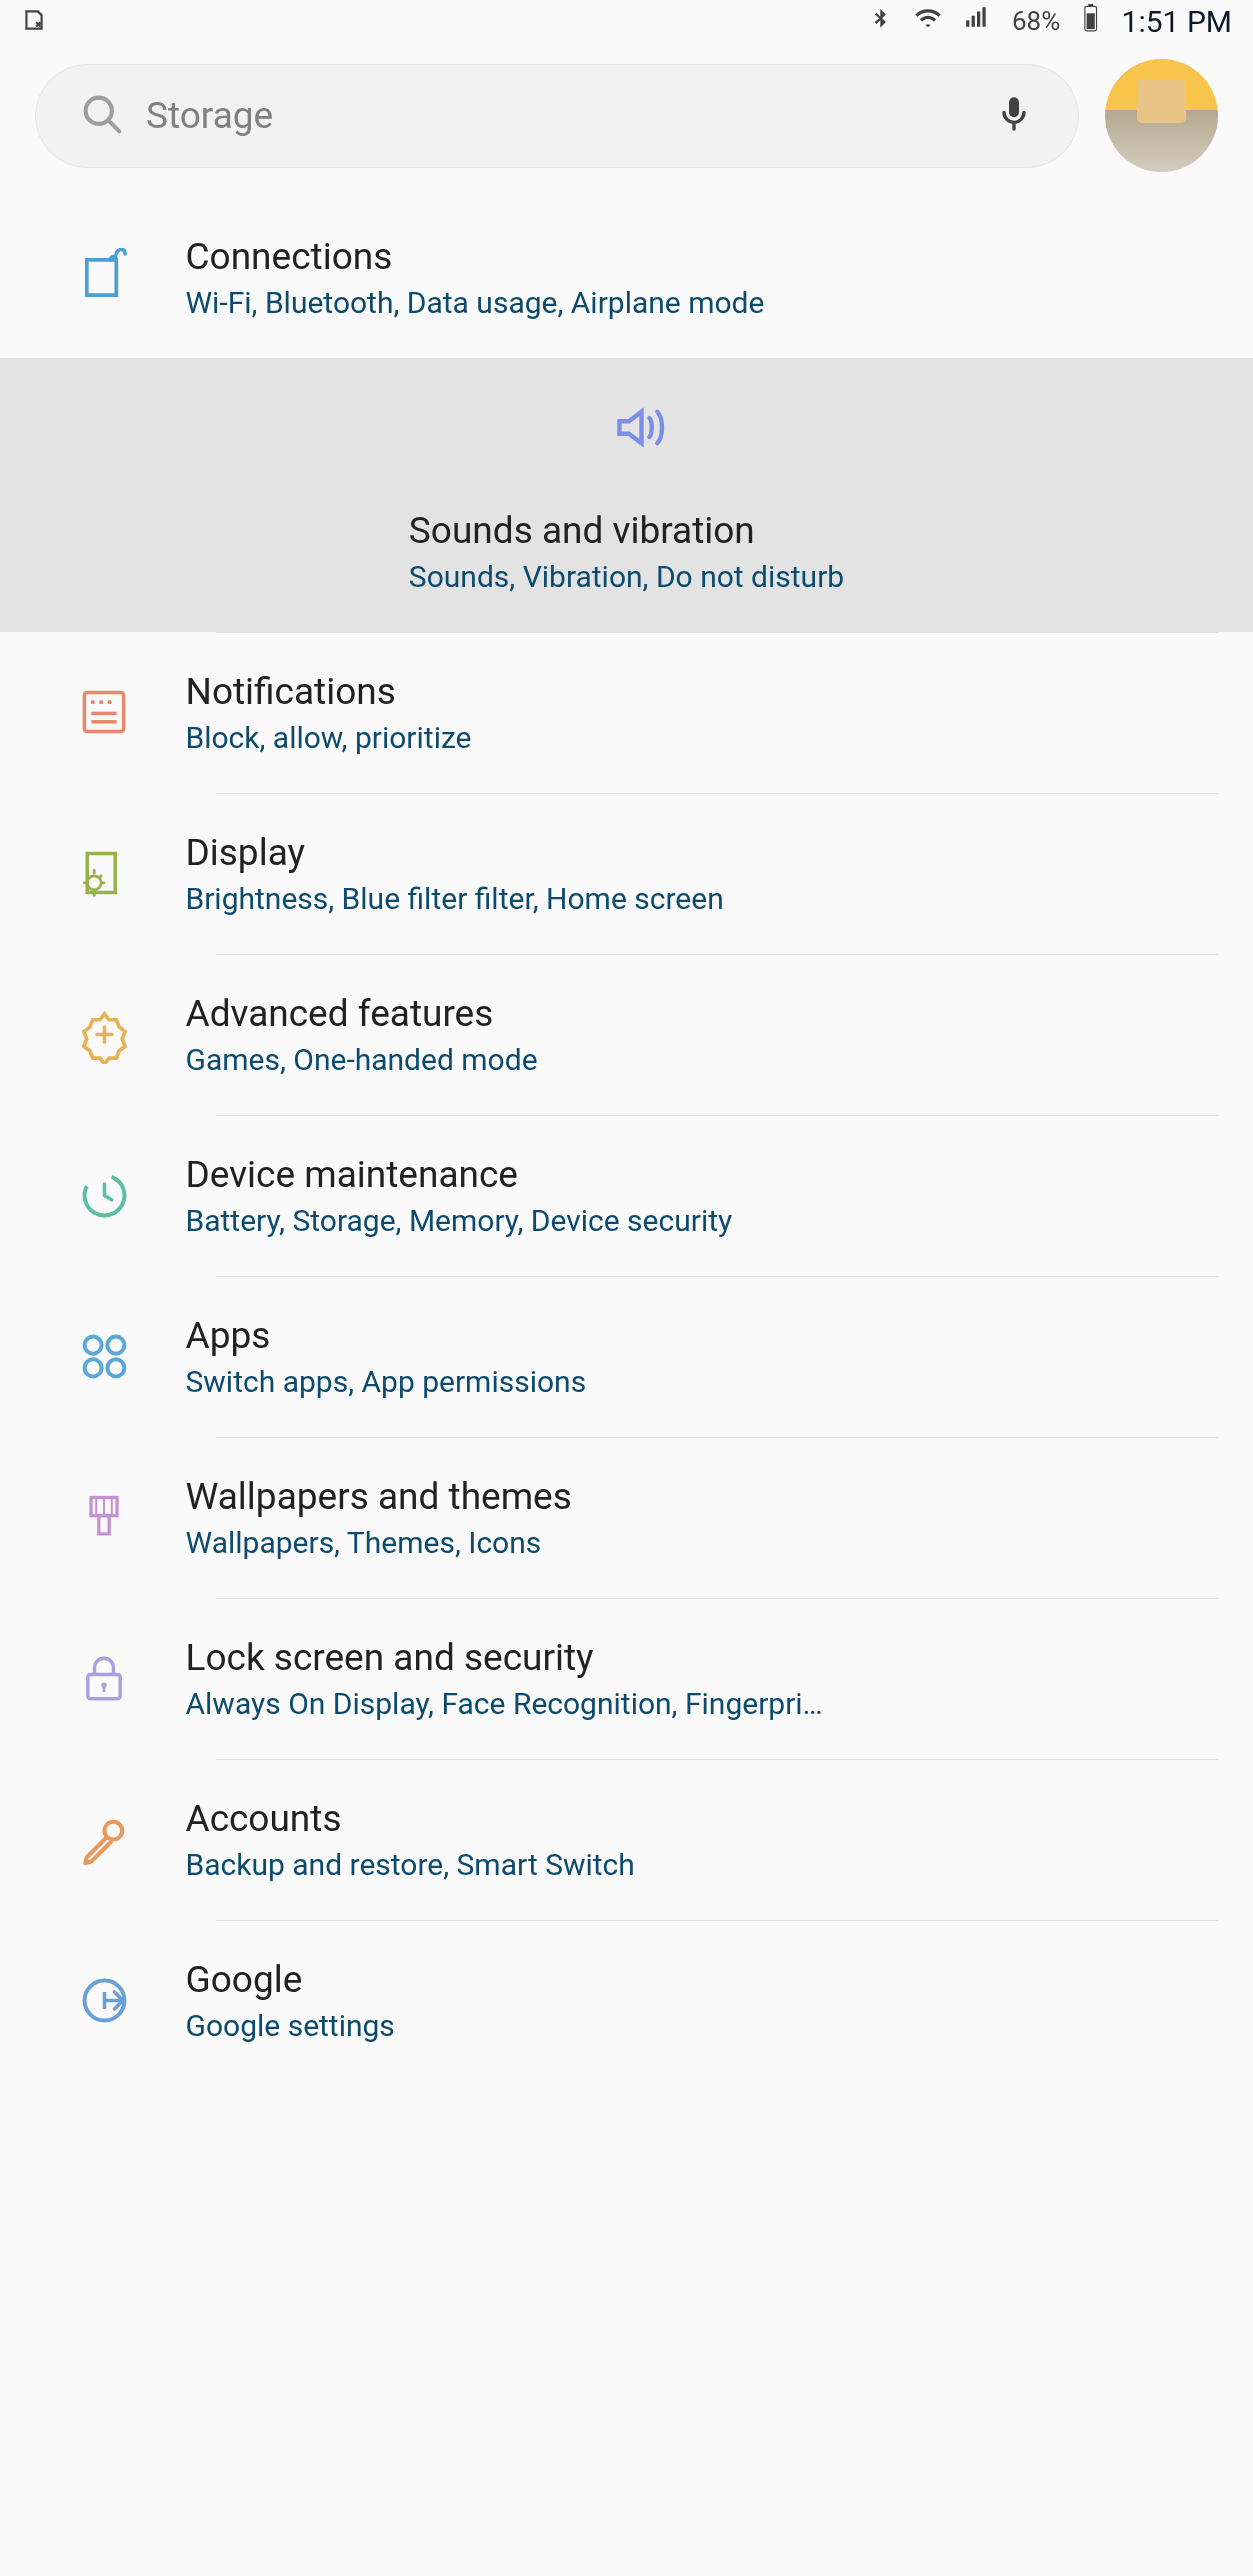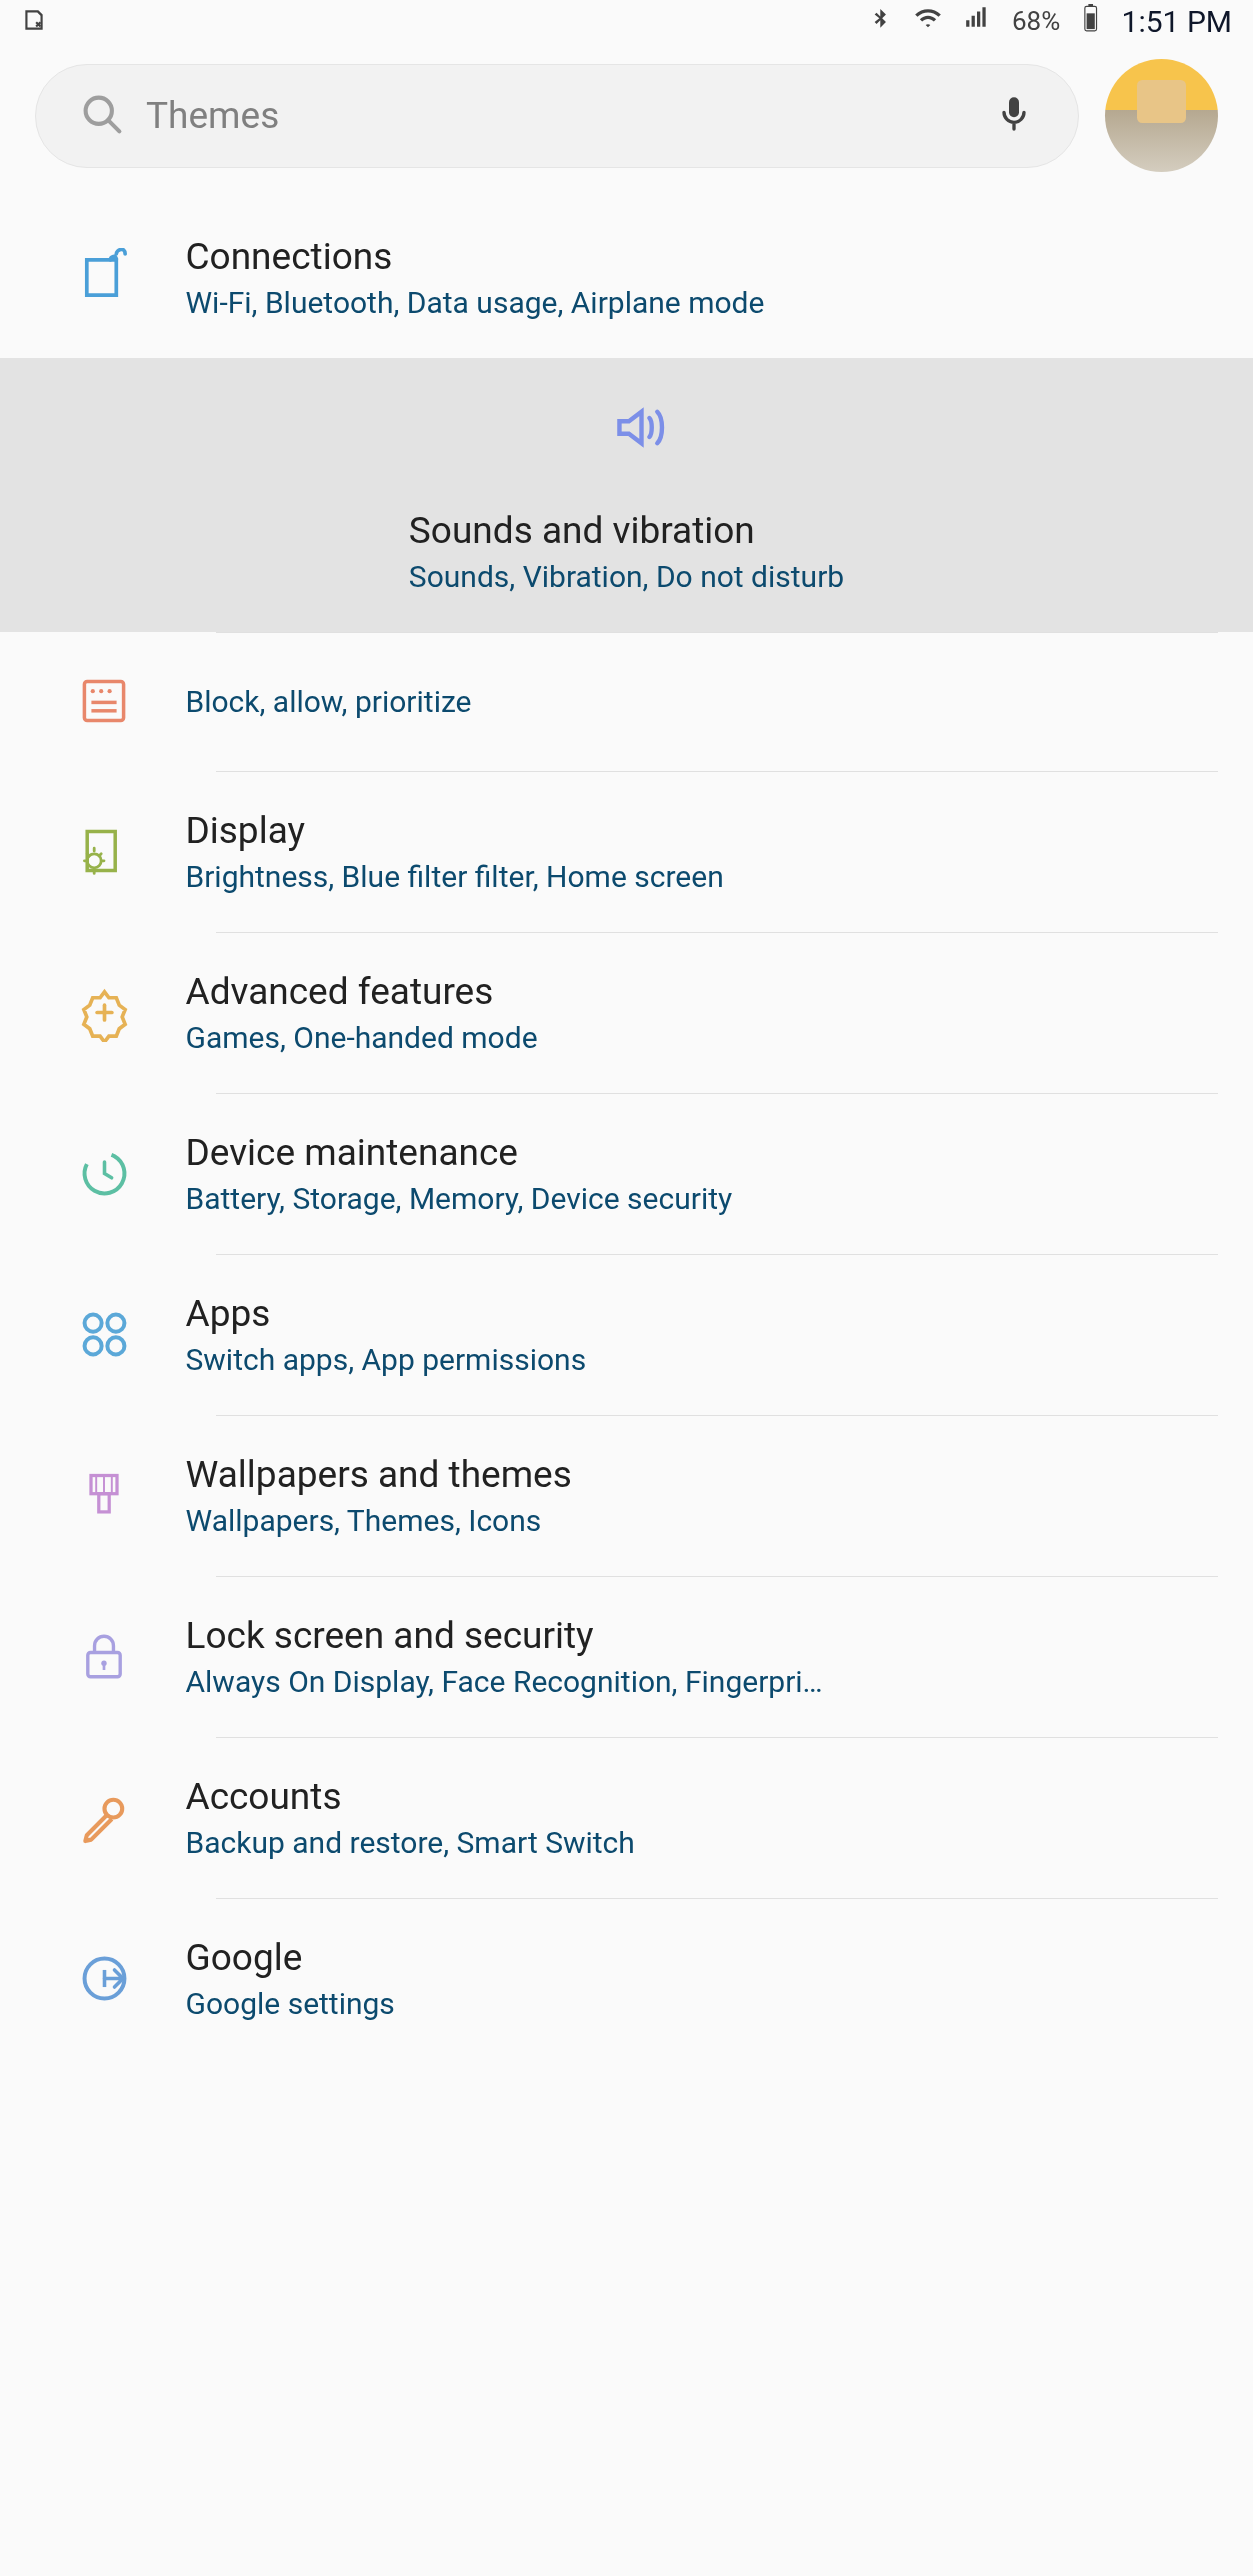--- a/index.html
+++ b/index.html
@@ -135,21 +135,21 @@
 </div>
 
 <div class="search-container">
   <div class="search-bar">
     <span>
       <svg class="search-icon-svg" viewBox="0 0 24 24">
           <circle cx="10" cy="10" r="7" fill="none" stroke="#9e9e9e" stroke-width="2.2"></circle>
           <line x1="15" y1="15" x2="21" y2="21" stroke="#9e9e9e" stroke-width="2.2" stroke-linecap="round"></line>
         </svg>
     </span>
-    <span class="search-placeholder">Themes</span>
+    <span class="search-placeholder">Storage</span>
     <span>
       <svg class="mic-icon-svg" viewBox="0 0 24 24">
           <rect x="9" y="2" width="6" height="12" rx="3" fill="#424242"></rect>
           <path d="M6 11a6 6 0 0012 0M12 17v4" fill="none" stroke="#424242" stroke-width="2" stroke-linecap="round"></path>
         </svg>
     </span>
   </div>
   <div class="avatar"></div>
 </div>
 
@@ -186,20 +186,21 @@
       <svg width="56" height="56" viewBox="0 0 40 40">
           <rect x="6" y="6" width="28" height="28" rx="2" fill="none" stroke="#e8876b" stroke-width="2.5"></rect>
           <circle cx="12" cy="13" r="1.5" fill="#e8876b"></circle>
           <circle cx="18" cy="13" r="1.5" fill="#e8876b"></circle>
           <circle cx="24" cy="13" r="1.5" fill="#e8876b"></circle>
           <line x1="11" y1="21" x2="29" y2="21" stroke="#e8876b" stroke-width="2.5"></line>
           <line x1="11" y1="27" x2="29" y2="27" stroke="#e8876b" stroke-width="2.5"></line>
         </svg>
     </div>
     <div class="item-content">
+      <div class="item-title">Notifications</div>
       <div class="item-subtitle">Block, allow, prioritize</div>
     </div>
   </div>
 
   <div class="settings-item">
     <div class="item-icon">
       <svg width="56" height="56" viewBox="0 0 40 40">
           <path d="M8 6h20v28H8V6z" fill="none" stroke="#97b24a" stroke-width="2.5"></path>
           <circle cx="13" cy="27" r="5" fill="none" stroke="#97b24a" stroke-width="2"></circle>
           <path d="M13 20v-2M13 34v2M6 27h2M20 27h-2M8 22l1.5 1.5M18 22l-1.5 1.5" stroke="#97b24a" stroke-width="2" stroke-linecap="round"></path>

